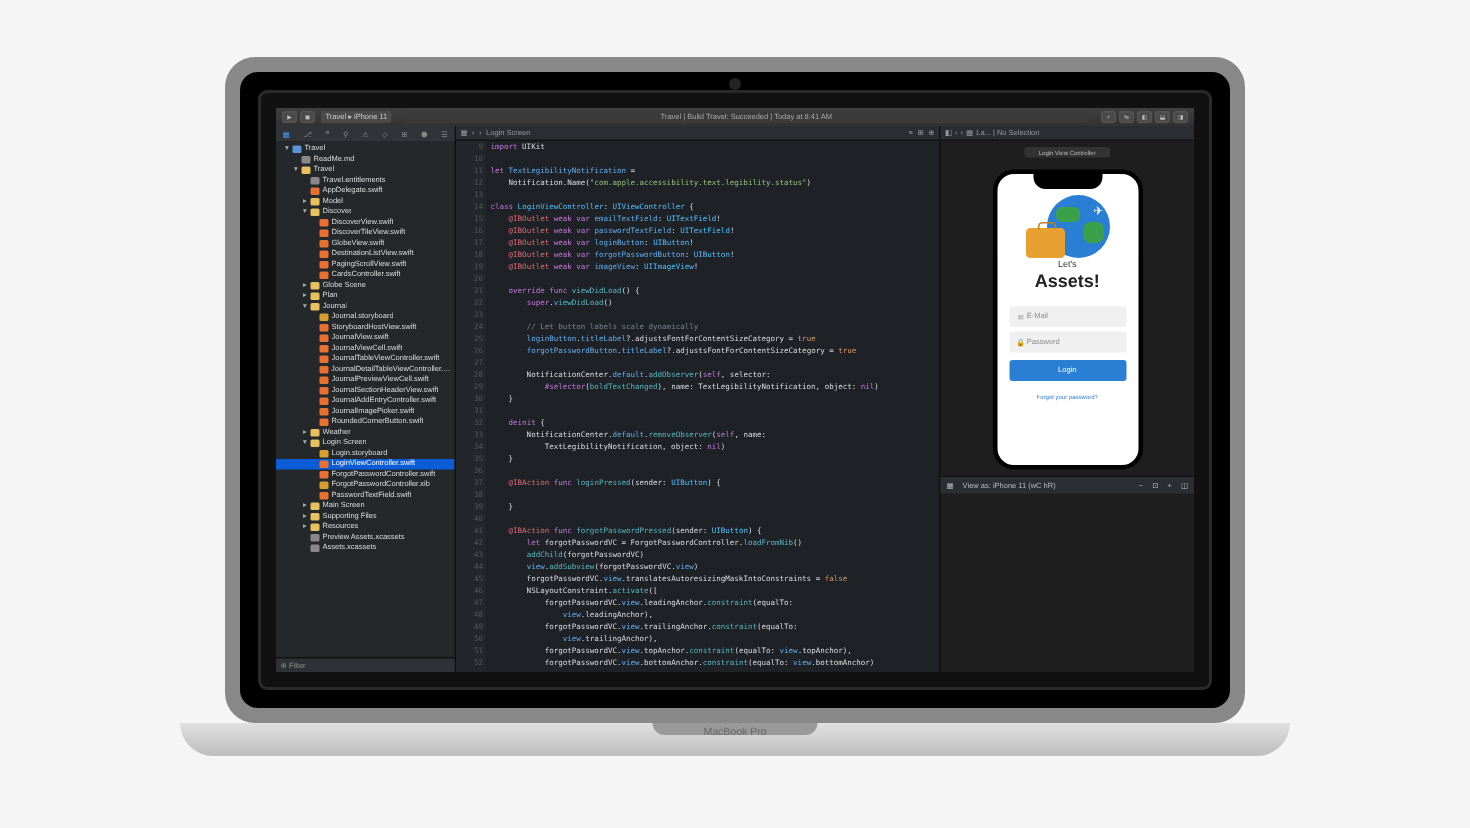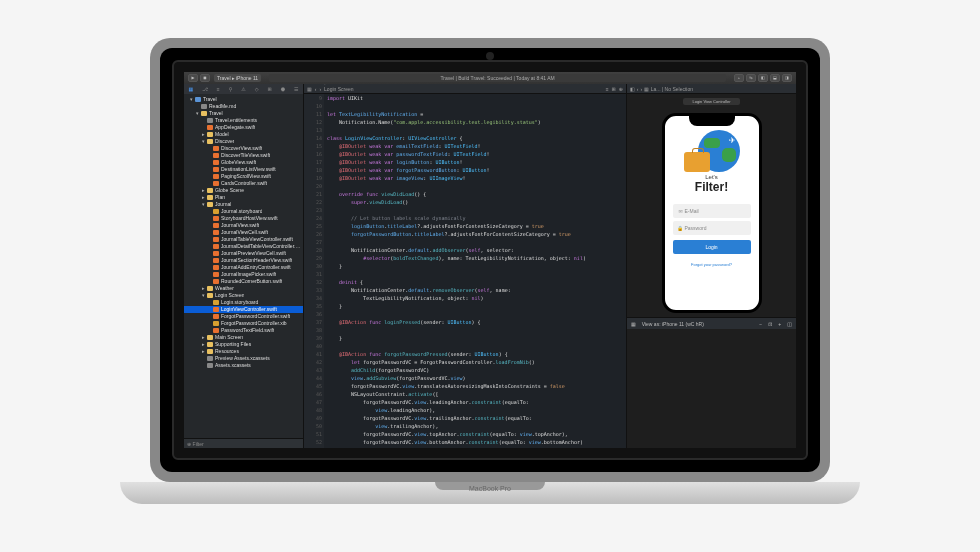--- a/index.html
+++ b/index.html
@@ -395,21 +395,21 @@
             <div class="phone-content">
               <div class="globe">
                 <div class="globe-circle">
                   <div class="globe-land" style="left:6px;top:8px;width:16px;height:10px;border-radius:4px"></div>
                   <div class="globe-land" style="right:4px;top:18px;width:14px;height:14px;border-radius:5px"></div>
                 </div>
                 <div class="plane">✈</div>
                 <div class="suitcase"></div>
               </div>
               <div class="travel-lets">Let's</div>
-              <div class="travel-big">Filter!</div>
+              <div class="travel-big">Assets!</div>
               <div class="field">
                 <span class="fico">✉</span>
                 <span>E-Mail</span>
               </div>
               <div class="field">
                 <span class="fico">🔒</span>
                 <span>Password</span>
               </div>
               <div class="login-btn">Login</div>
               <div class="forgot">Forgot your password?</div>

